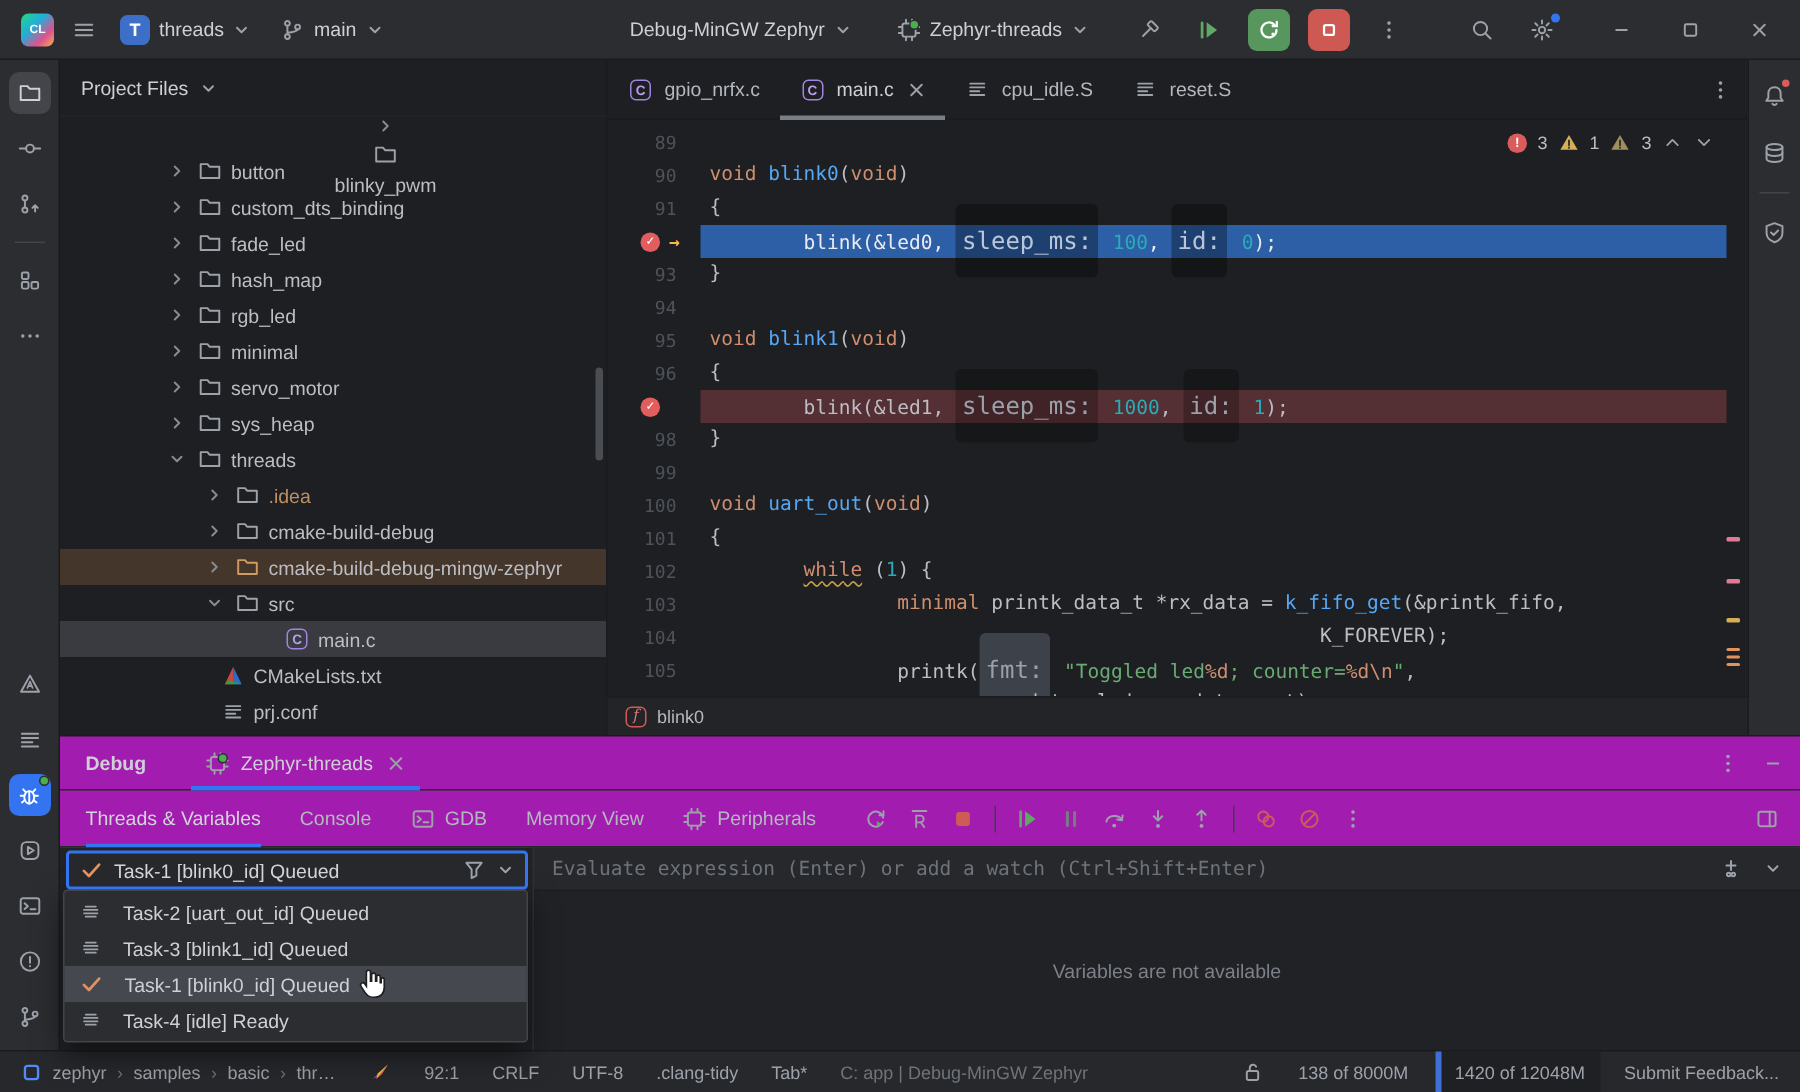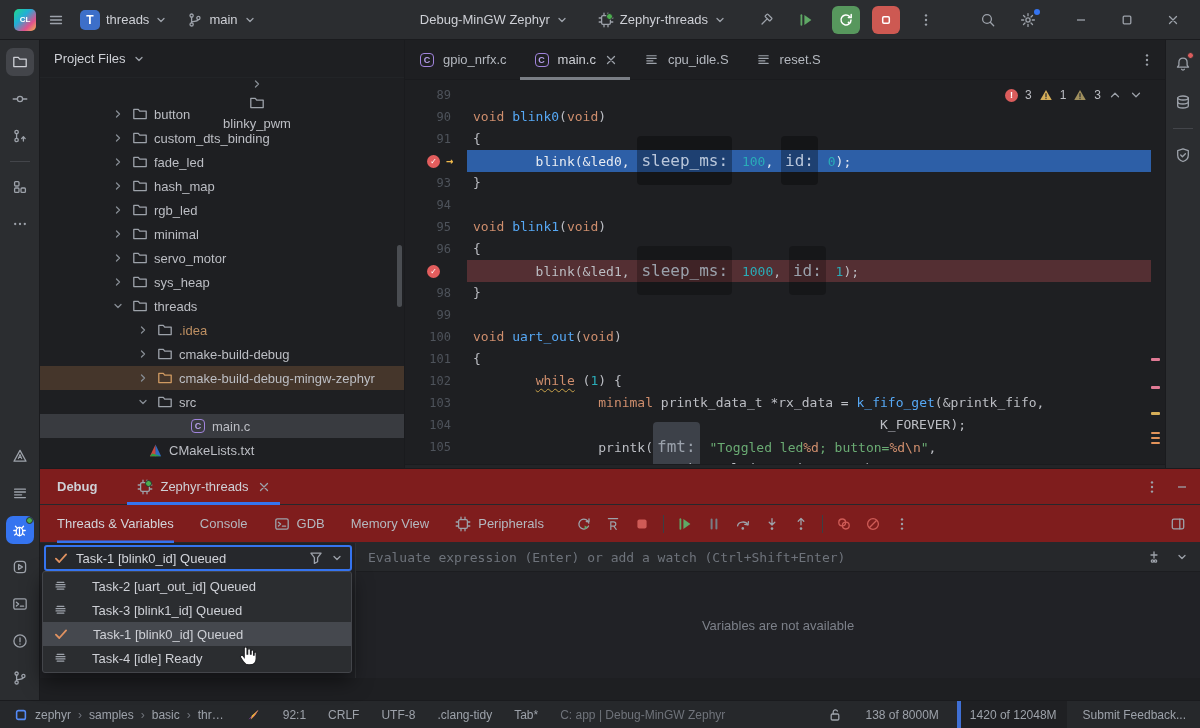--- a/index.html
+++ b/index.html
@@ -89,21 +89,21 @@
                color:#bcbec4;font-family:"Liberation Sans",sans-serif}
   .errbadge{width:13px;height:13px;border-radius:50%;background:#db5c5c;color:#fff;font-size:9px;
             font-weight:700;line-height:13px;text-align:center}
   .stripe{position:absolute;right:5px;width:9px;height:3px;border-radius:1px}
   .breadcrumbbar{height:26px;flex:none;background:#222427;border-top:1px solid #1a1b1e;display:flex;
                  align-items:center;gap:7px;padding:0 12px;font-size:12px;color:#b4b8bf}
   .fbadge{width:14px;height:14px;border:1.2px solid #cf5b56;border-radius:4px;color:#e0766f;font-size:10px;
           font-style:italic;display:grid;place-items:center;font-family:"DejaVu Serif",serif}
 
   
-  .debug{position:absolute;left:40px;top:468px;width:1160px;height:210px;background:#7f1d1d;
+  .debug{position:absolute;left:40px;top:490px;width:1160px;height:210px;background:#a21caf;
          border-top:1px solid #1a1b1e;display:flex;flex-direction:column}
   .dbg-row1{height:36px;flex:none;display:flex;align-items:center;padding:0 12px 0 17px;border-bottom:1px solid #26282c}
   .dbg-title{font-weight:700;color:#ced0d6}
   .dses{margin-left:30px;height:36px;display:flex;align-items:center;gap:7px;padding:0 10px;
         box-shadow:inset 0 -3px 0 #3574f0;color:#ced0d6}
   .r1icons{margin-left:auto;display:flex;gap:16px;color:#9da2aa;align-items:center}
   .dbg-row2{height:38px;flex:none;display:flex;align-items:center;padding:0 14px 0 17px;gap:26px;
             border-bottom:1px solid #26282c}
   .dtab{height:38px;display:flex;align-items:center;gap:7px;color:#b4b8bf}
   .dtab.active{box-shadow:inset 0 -2.5px 0 #3574f0;color:#d2d4da;font-weight:400}
@@ -117,21 +117,21 @@
   .vdiv{position:absolute;left:315px;top:0;bottom:0;width:1px;background:#2e3033}
   .evalrow{position:absolute;left:316px;right:0;top:0;height:29px;background:#26282b;border-bottom:1px solid #1c1d20;
            display:flex;align-items:center;padding:0 12px;font-family:"DejaVu Sans Mono",monospace;
            font-size:13px;color:#6e737b;gap:14px}
   .evalrow .ph{flex:1;white-space:nowrap;overflow:hidden}
   .varsmsg{position:absolute;left:316px;right:0;top:29px;bottom:0;display:grid;place-items:center;
            color:#7c8089;font-size:13px}
   .hint{position:absolute;left:10px;bottom:5px;color:#54575c;font-size:12px;z-index:1;white-space:nowrap}
   .dropdown{position:absolute;left:2px;top:28px;width:310px;background:#2b2d30;border:1px solid #43454a;
             border-radius:3px;box-shadow:0 8px 20px rgba(0,0,0,.5);z-index:5;padding:2px 0}
-  .ditem{height:24px;display:flex;align-items:center;gap:24px;padding:0 10px;color:#ced0d6;white-space:nowrap}
+  .ditem{height:24px;display:flex;align-items:center;gap:14px;padding:0 10px;color:#ced0d6;white-space:nowrap}
   .ditem.hl{background:#45484e}
 
   
   .statusbar{position:absolute;left:0;top:700px;width:1200px;height:28px;background:#26282b;
              border-top:1px solid #1a1b1e;display:flex;align-items:center;padding:0 14px;
              font-size:12px;color:#9da2aa}
   .sb-crumbs{display:flex;align-items:center;gap:7px}
   .sb-sep{color:#6f737a}
   .sbi{margin-left:22px;white-space:nowrap}
   .sb-dim{color:#6f737a}
@@ -624,21 +624,21 @@
           <div class="line"><div class="lgut">95</div><div class="lcode"><span class="c-k">void</span><span class="c-p"> </span><span class="c-f">blink1</span><span class="c-p">(</span><span class="c-k">void</span><span class="c-p">)</span></div></div>
           <div class="line"><div class="lgut">96</div><div class="lcode"><span class="c-p">{</span></div></div>
           <div class="line bp"><div class="lgut"><span class="bpdot">✓</span></div><div class="lcode bpbg"><span class="c-p">        blink(&amp;led1, </span><span class="c-h">sleep_ms:</span><span class="c-p"> </span><span class="c-n">1000</span><span class="c-p">, </span><span class="c-h">id:</span><span class="c-p"> </span><span class="c-n">1</span><span class="c-p">);</span></div></div>
           <div class="line"><div class="lgut">98</div><div class="lcode"><span class="c-p">}</span></div></div>
           <div class="line"><div class="lgut">99</div><div class="lcode"></div></div>
           <div class="line"><div class="lgut">100</div><div class="lcode"><span class="c-k">void</span><span class="c-p"> </span><span class="c-f">uart_out</span><span class="c-p">(</span><span class="c-k">void</span><span class="c-p">)</span></div></div>
           <div class="line"><div class="lgut">101</div><div class="lcode"><span class="c-p">{</span></div></div>
           <div class="line"><div class="lgut">102</div><div class="lcode"><span class="c-p">        </span><span class="c-ku">while</span><span class="c-p"> (</span><span class="c-n">1</span><span class="c-p">) {</span></div></div>
           <div class="line"><div class="lgut">103</div><div class="lcode"><span class="c-p">                </span><span class="c-k">minimal</span><span class="c-p"> printk_data_t *rx_data = </span><span class="c-f">k_fifo_get</span><span class="c-p">(&amp;printk_fifo,</span></div></div>
           <div class="line"><div class="lgut">104</div><div class="lcode"><span class="c-p">                                                    K_FOREVER);</span></div></div>
-          <div class="line"><div class="lgut">105</div><div class="lcode"><span class="c-p">                printk(</span><span class="c-h">fmt:</span><span class="c-p"> </span><span class="c-s">"Toggled led</span><span class="c-fs">%d</span><span class="c-s">; button=</span><span class="c-fs">%d</span><span class="c-fs">\n</span><span class="c-s">"</span><span class="c-p">,</span></div></div>
+          <div class="line"><div class="lgut">105</div><div class="lcode"><span class="c-p">                printk(</span><span class="c-h">fmt:</span><span class="c-p"> </span><span class="c-s">"Toggled led</span><span class="c-fs">%d</span><span class="c-s">; counter=</span><span class="c-fs">%d</span><span class="c-fs">\n</span><span class="c-s">"</span><span class="c-p">,</span></div></div>
           <div class="line"><div class="lgut">106</div><div class="lcode"><span class="c-p">                        rx_data-&gt;led, rx_data-&gt;cnt);</span></div></div>
         </div>
       <div class="inspections">
         <span class="errbadge">!</span>
         <span>3</span>
         <span class="icon">
             <svg width="14" height="14" viewBox="0 0 16 16">
               <path d="M8 2.2l6.6 11.4H1.4z" fill="#d6ae58"></path>
               <path d="M8 6.4v3.6M8 11.8v.3" stroke="#2b2d30" stroke-width="1.4" stroke-linecap="round"></path>
             </svg>

